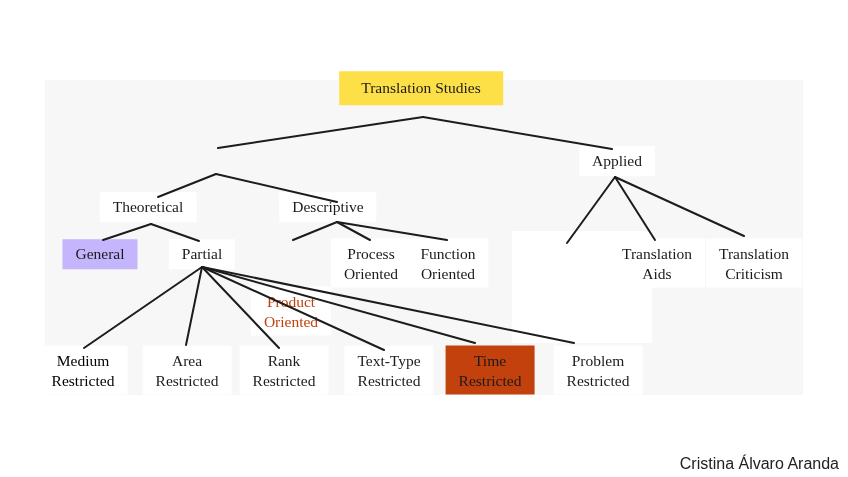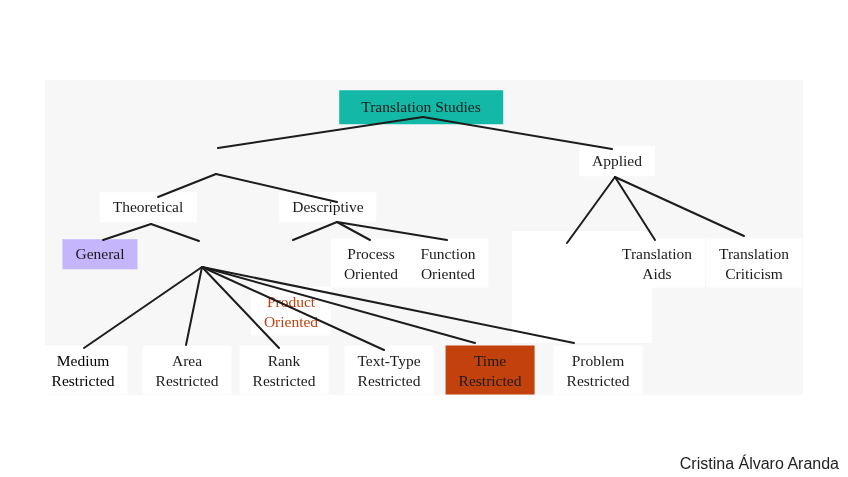--- a/index.html
+++ b/index.html
@@ -61,34 +61,37 @@
     color: #222222;
   }
 </style>
 </head>
 <body>
 
 <div class="stage" data-name="diagram-stage">
   <div class="panel" data-name="diagram-panel" style="left: 45px; top: 80px; width: 758px; height: 315px; background: rgb(247, 247, 247);"></div>
   <div class="patch" data-name="white-patch"></div>
   <div class="node-layer" data-name="node-layer">
-      <div class="node" data-name="node-translation-studies" style="left: 421px; top: 107px; color: rgb(27, 27, 27); background: #14b8a6;">
+      <div class="node" data-name="node-translation-studies" style="left: 421px; top: 88px; color: rgb(27, 27, 27); background: #fde047;">
         <div data-name="node-label-line">Translation Studies</div>
       </div>
       <div class="node" data-name="node-applied" style="left: 617px; top: 161px; color: rgb(27, 27, 27); background: rgb(255, 255, 255);">
         <div data-name="node-label-line">Applied</div>
       </div>
       <div class="node" data-name="node-theoretical" style="left: 148px; top: 207px; color: rgb(27, 27, 27); background: rgb(255, 255, 255);">
         <div data-name="node-label-line">Theoretical</div>
       </div>
       <div class="node" data-name="node-descriptive" style="left: 328px; top: 207px; color: rgb(27, 27, 27); background: rgb(255, 255, 255);">
         <div data-name="node-label-line">Descriptive</div>
       </div>
       <div class="node" data-name="node-general" style="left: 100px; top: 254px; color: rgb(27, 27, 27); background: #c4b5fd;">
         <div data-name="node-label-line">General</div>
+      </div>
+      <div class="node" data-name="node-partial" style="left: 202px; top: 254px; color: rgb(27, 27, 27); background: rgb(255, 255, 255);">
+        <div data-name="node-label-line">Partial</div>
       </div>
       <div class="node" data-name="node-product-oriented" style="left: 291px; top: 263px; color: #c2410c; background: rgb(255, 255, 255); margin-top: 48px;">
         <div data-name="node-label-line">Product</div>
         <div data-name="node-label-line">Oriented</div>
       </div>
       <div class="node" data-name="node-process-oriented" style="left: 371px; top: 263px; color: rgb(27, 27, 27); background: rgb(255, 255, 255);">
         <div data-name="node-label-line">Process</div>
         <div data-name="node-label-line">Oriented</div>
       </div>
       <div class="node" data-name="node-function-oriented" style="left: 448px; top: 263px; color: rgb(27, 27, 27); background: rgb(255, 255, 255);">

